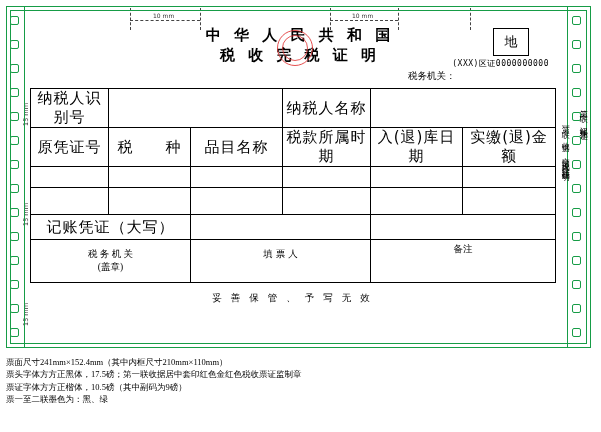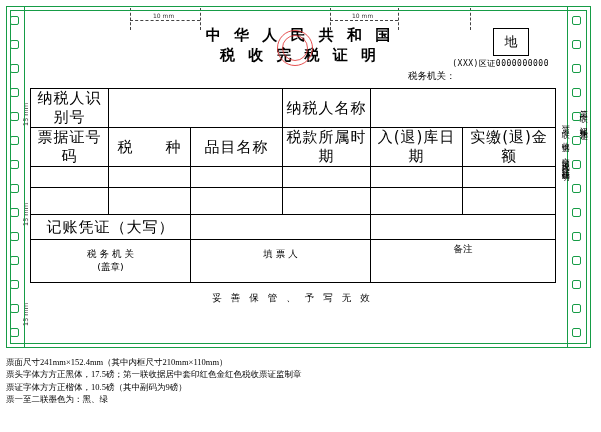--- a/index.html
+++ b/index.html
@@ -133,21 +133,21 @@
           <col style="width:93px;">
       </colgroup>
       <tbody>
           <tr>
         <td class="lbl">纳税人识别号</td>
         <td colspan="2"></td>
         <td class="lbl">纳税人名称</td>
         <td colspan="2"></td>
       </tr>
       <tr>
-        <td class="lbl">票据证号码</td>
+        <td class="lbl">原凭证号</td>
         <td class="lbl">税　　种</td>
         <td class="lbl">品目名称</td>
         <td class="lbl">税款所属时期</td>
         <td class="lbl">入(退)库日期</td>
         <td class="lbl">实缴(退)金额</td>
       </tr>
       <tr>
         <td class="tall"></td>
         <td class="tall"></td>
         <td class="tall"></td>
@@ -162,21 +162,21 @@
         <td></td>
         <td></td>
         <td></td>
       </tr>
       <tr>
         <td colspan="2" class="lbl left-pad" style="height:24px;">记账凭证（大写）</td>
         <td colspan="2"></td>
         <td colspan="2"></td>
       </tr>
       <tr>
-        <td colspan="2" style="height:42px;">
+        <td colspan="2" style="height:42px;font-family:Liberation Serif, serif;">
           <div>税 务 机 关</div>
           <div style="">(盖章)</div>
         </td>
         <td colspan="2">
           <div style="margin-bottom:14px;">填 票 人</div>
         </td>
         <td colspan="2" class="left-pad" style="vertical-align:top;padding-top:3px;">
           <span>备注</span>
         </td>
       </tr>

